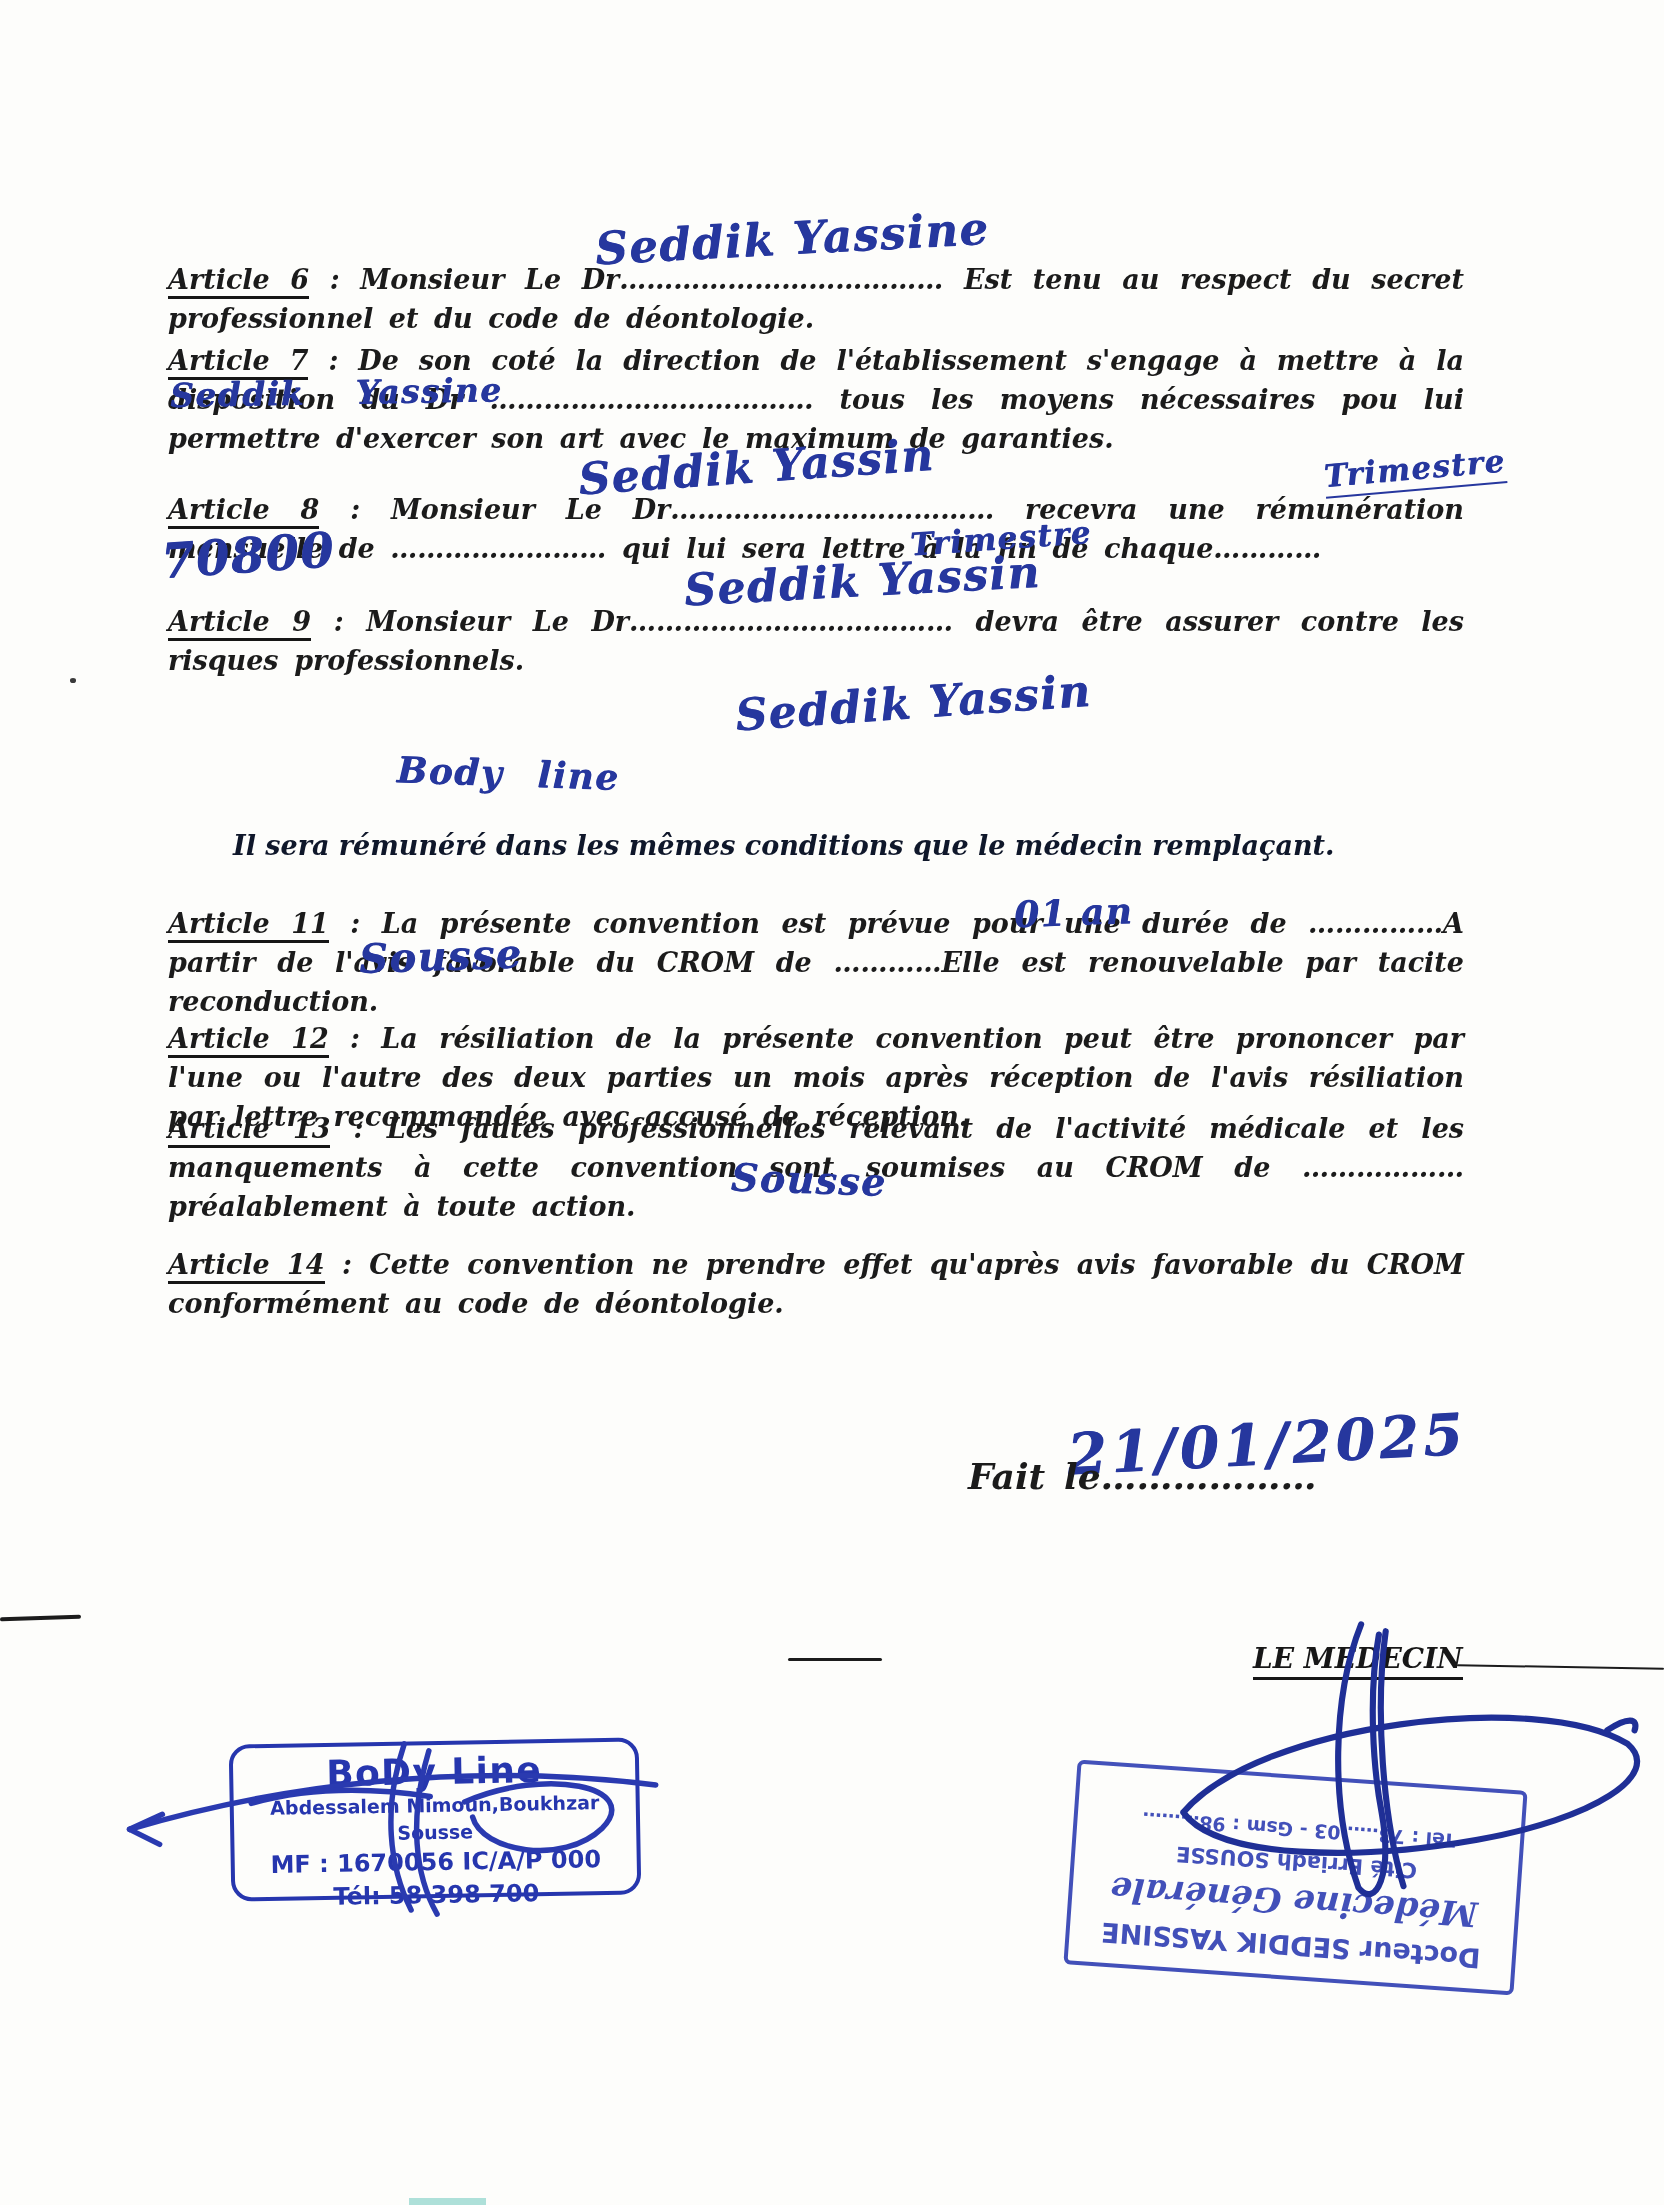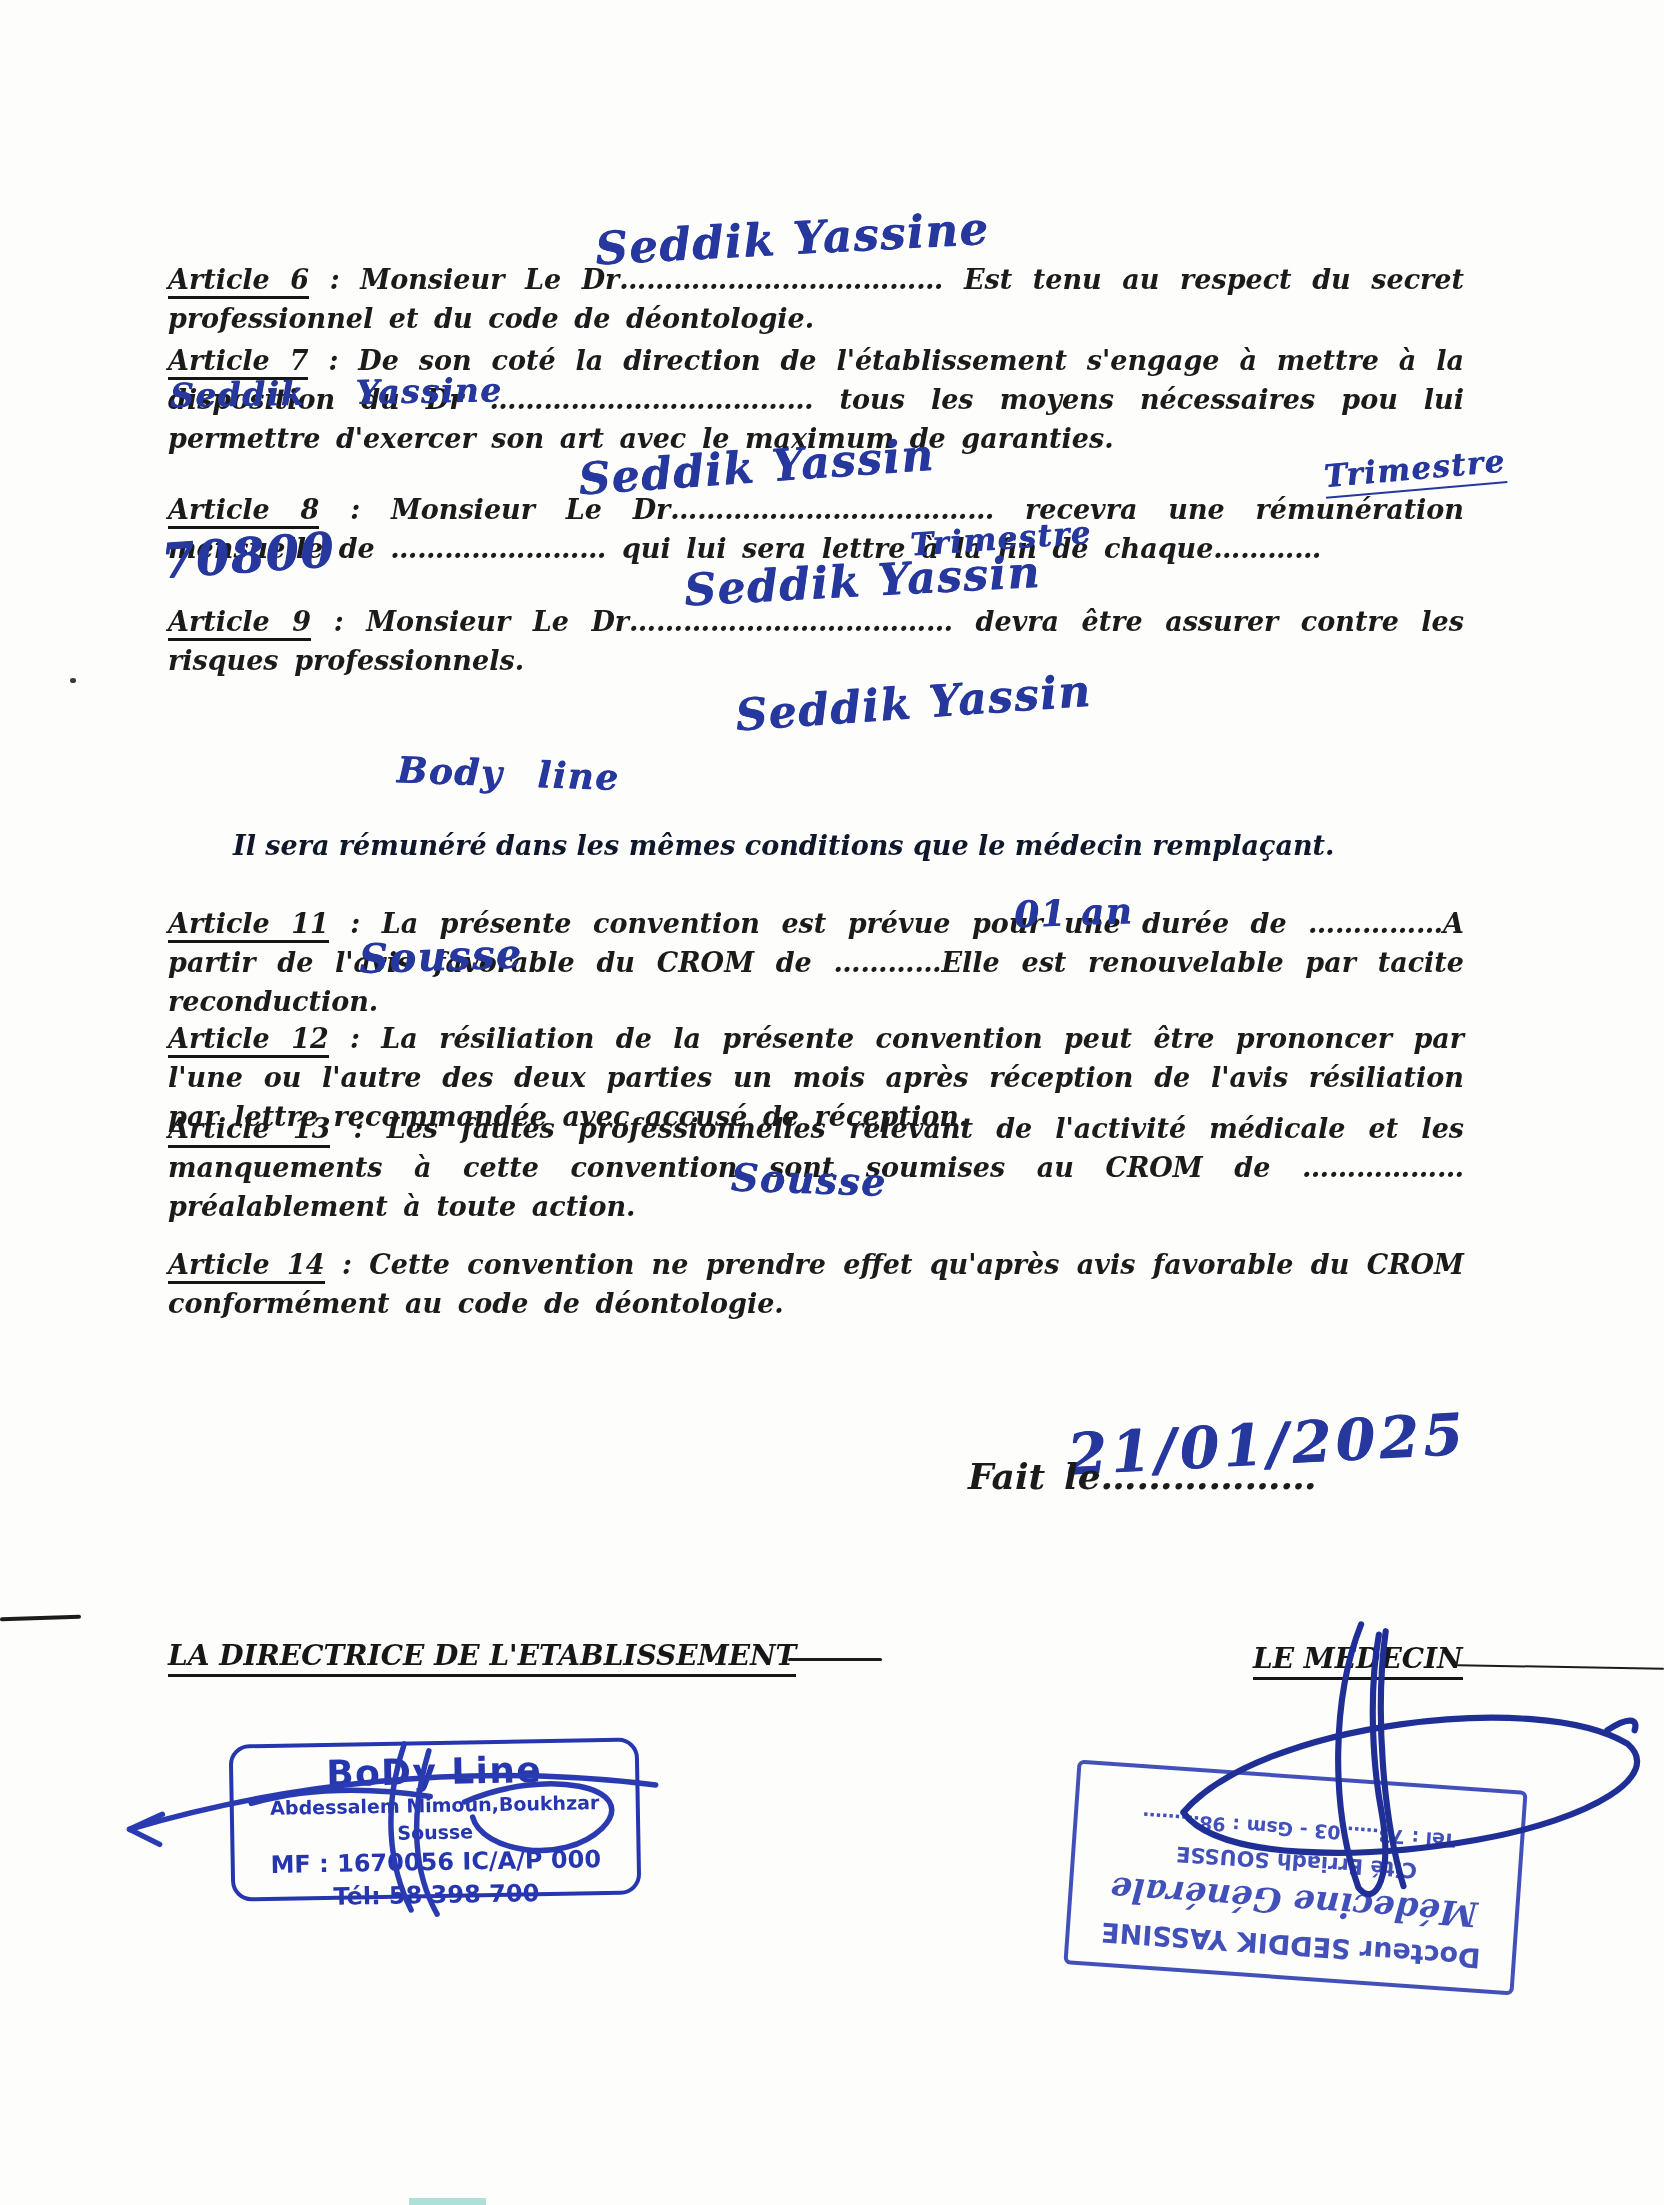--- a/index.html
+++ b/index.html
@@ -83,21 +83,20 @@
   <div class="hw" style="left:735px;top:677px;font-size:44px;transform:rotate(-4deg)">Seddik Yassin</div>
   <div class="hw" style="left:397px;top:752px;font-size:36px;word-spacing:20.5px;transform:rotate(2deg)">Body line</div>
   <div class="hw" style="left:1014px;top:891px;font-size:36px;transform:rotate(-2deg)">01 an</div>
   <div class="hw" style="left:359px;top:932px;font-size:40px;transform:rotate(-2deg)">Sousse</div>
   <div class="hw" style="left:731px;top:1157px;font-size:38px;transform:rotate(2deg)">Sousse</div>
   <div class="hw" style="left:1067px;top:1410px;font-size:57px;letter-spacing:4.1px;transform:rotate(-3deg)">21/01/2025</div>
 
   <div class="para" style="left:968px;top:1457px;width:520px;font-size:36px;text-align:left">Fait le………………</div>
 
   <div class="blackline" style="left:0px;top:1616px;width:81px;height:4.1px;transform:rotate(-2deg)"></div>
-  <div class="sigtitle" style="left:168px;top:1639px">LA DIRECTRICE DE L'ETABLISSEMENT</div>
   <div class="blackline" style="left:788px;top:1658px;width:94px;height:3.4px"></div>
   <div class="sigtitle" style="left:1253px;top:1642px">LE MEDECIN</div>
   <div class="blackline" style="left:1457px;top:1666px;width:207px;height:2.1px;transform:rotate(1deg)"></div>
 
   <div class="stamp1">
     <div class="s1-title">BoDy Line</div>
     <div class="s1-l2">Abdessalem Mimoun,Boukhzar Sousse</div>
     <div class="s1-l3">MF : 1670056 IC/A/P 000</div>
     <div class="s1-l4">Tél: 58 398 700</div>
   </div>

